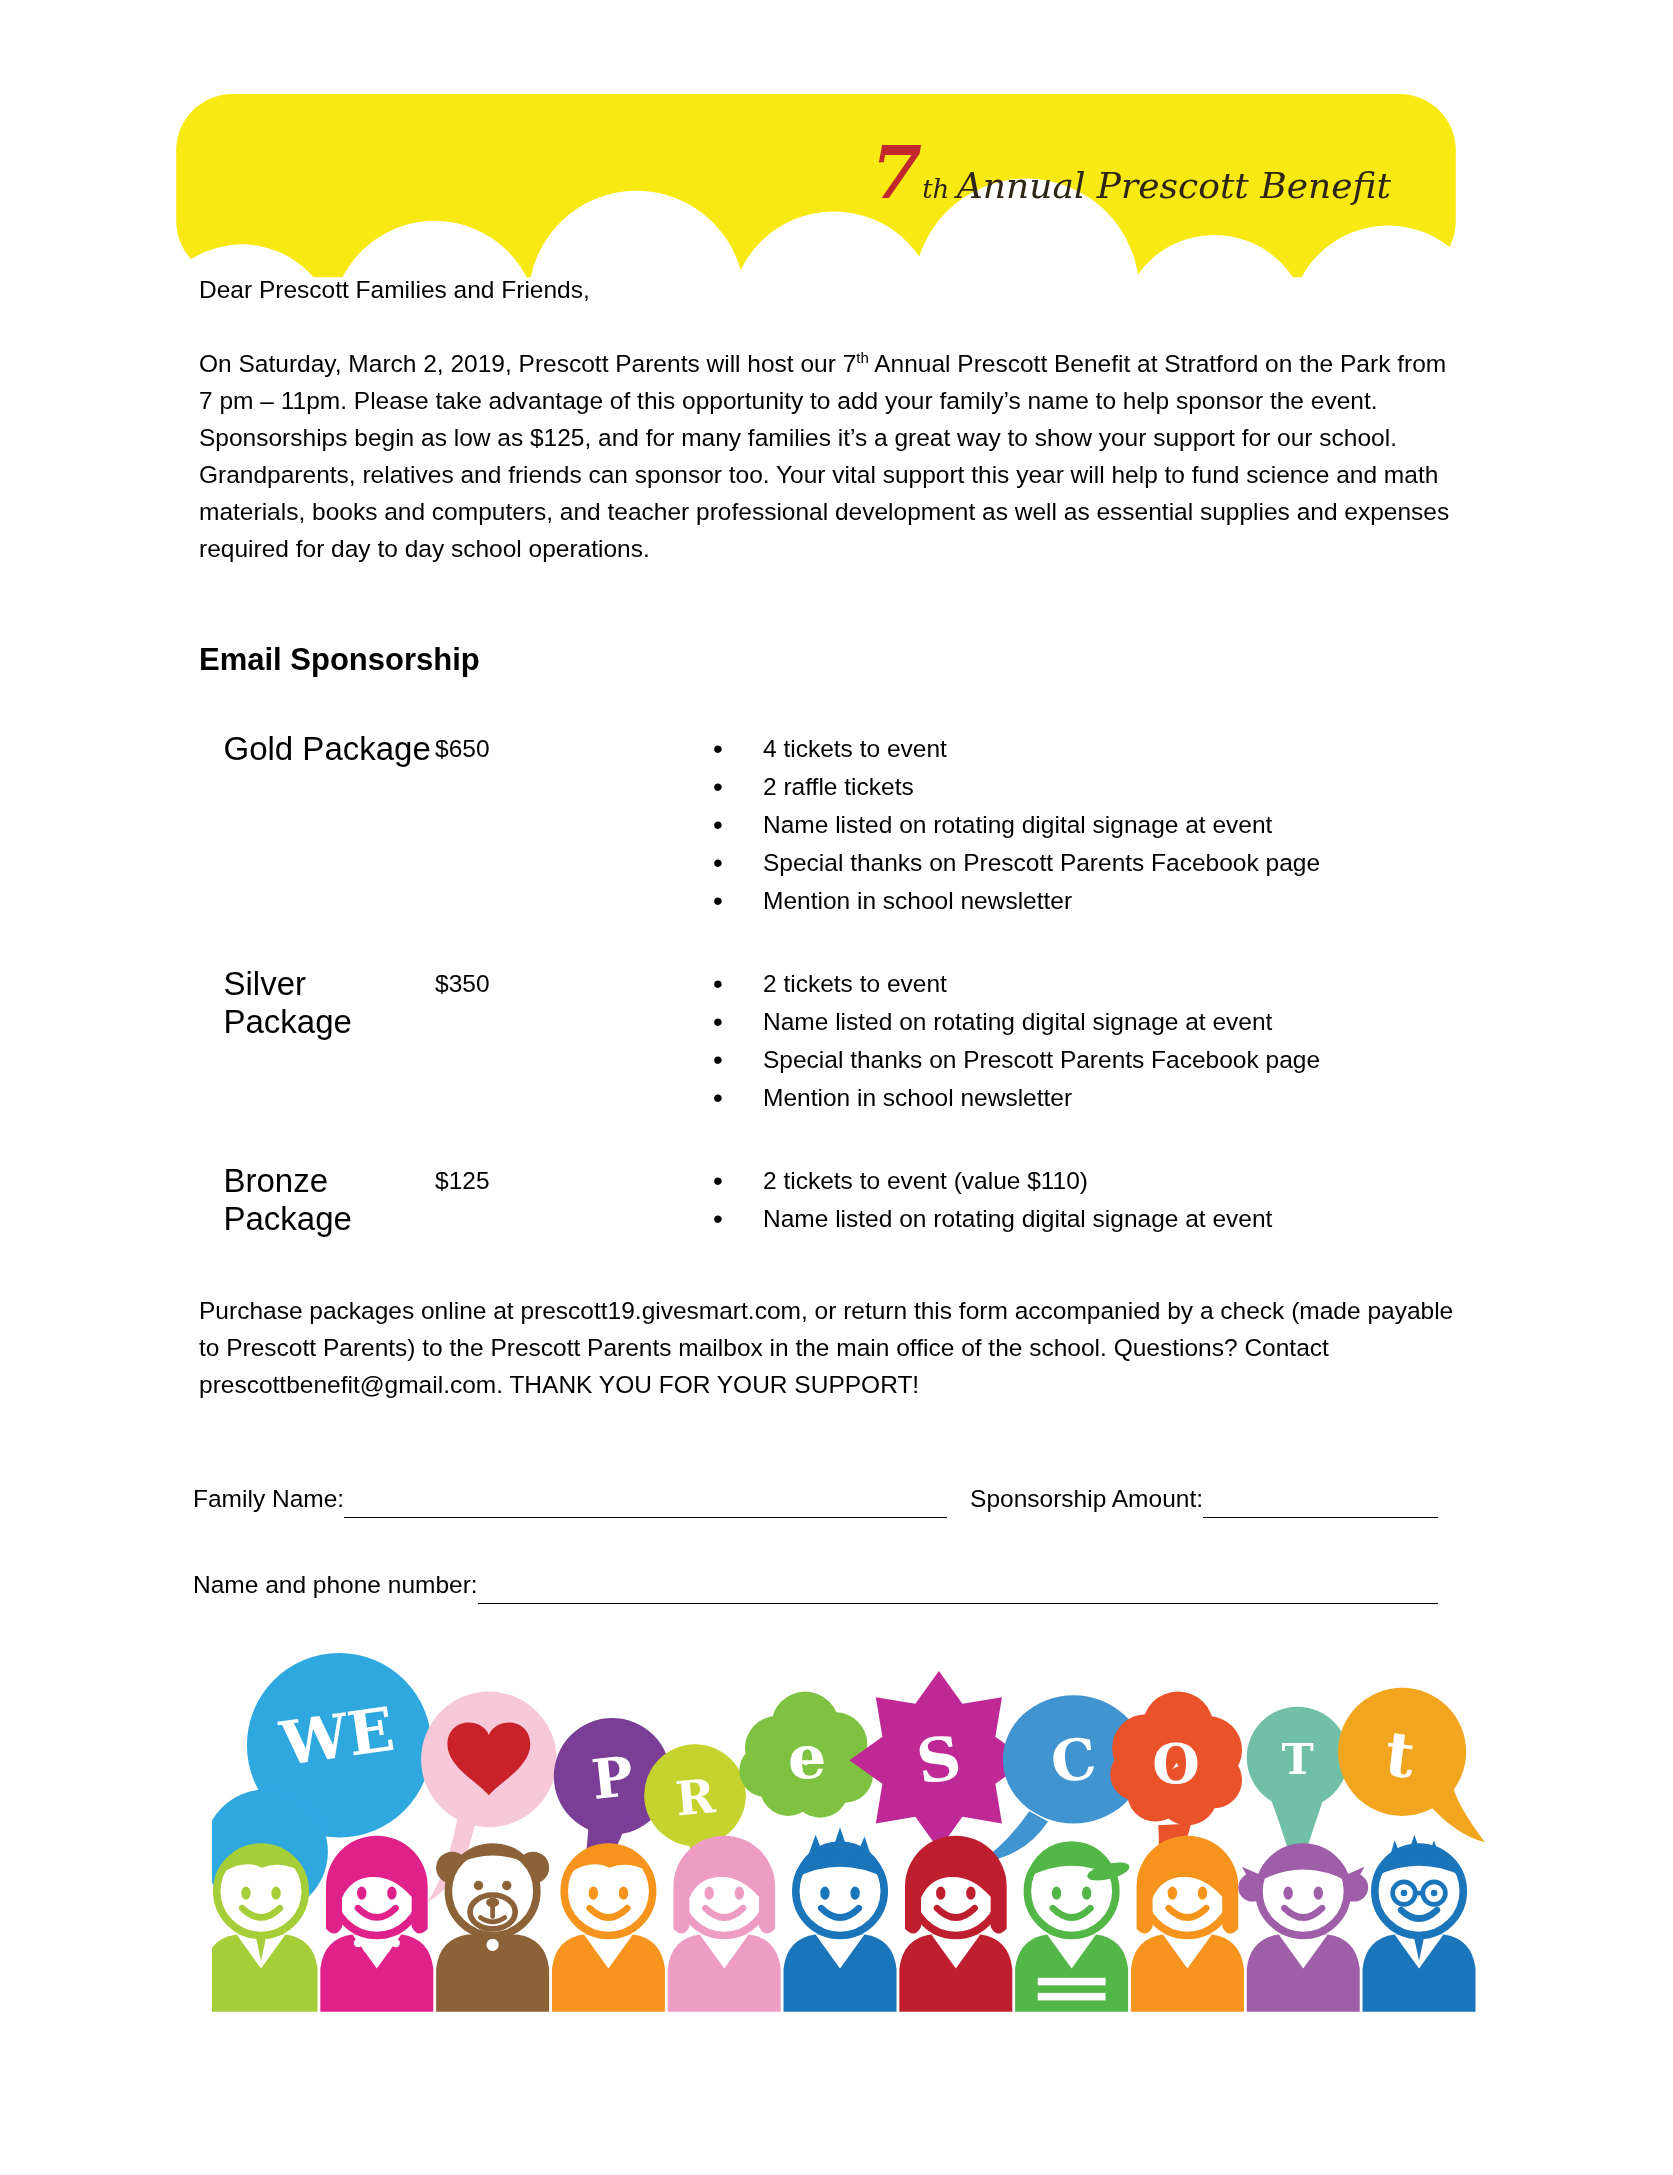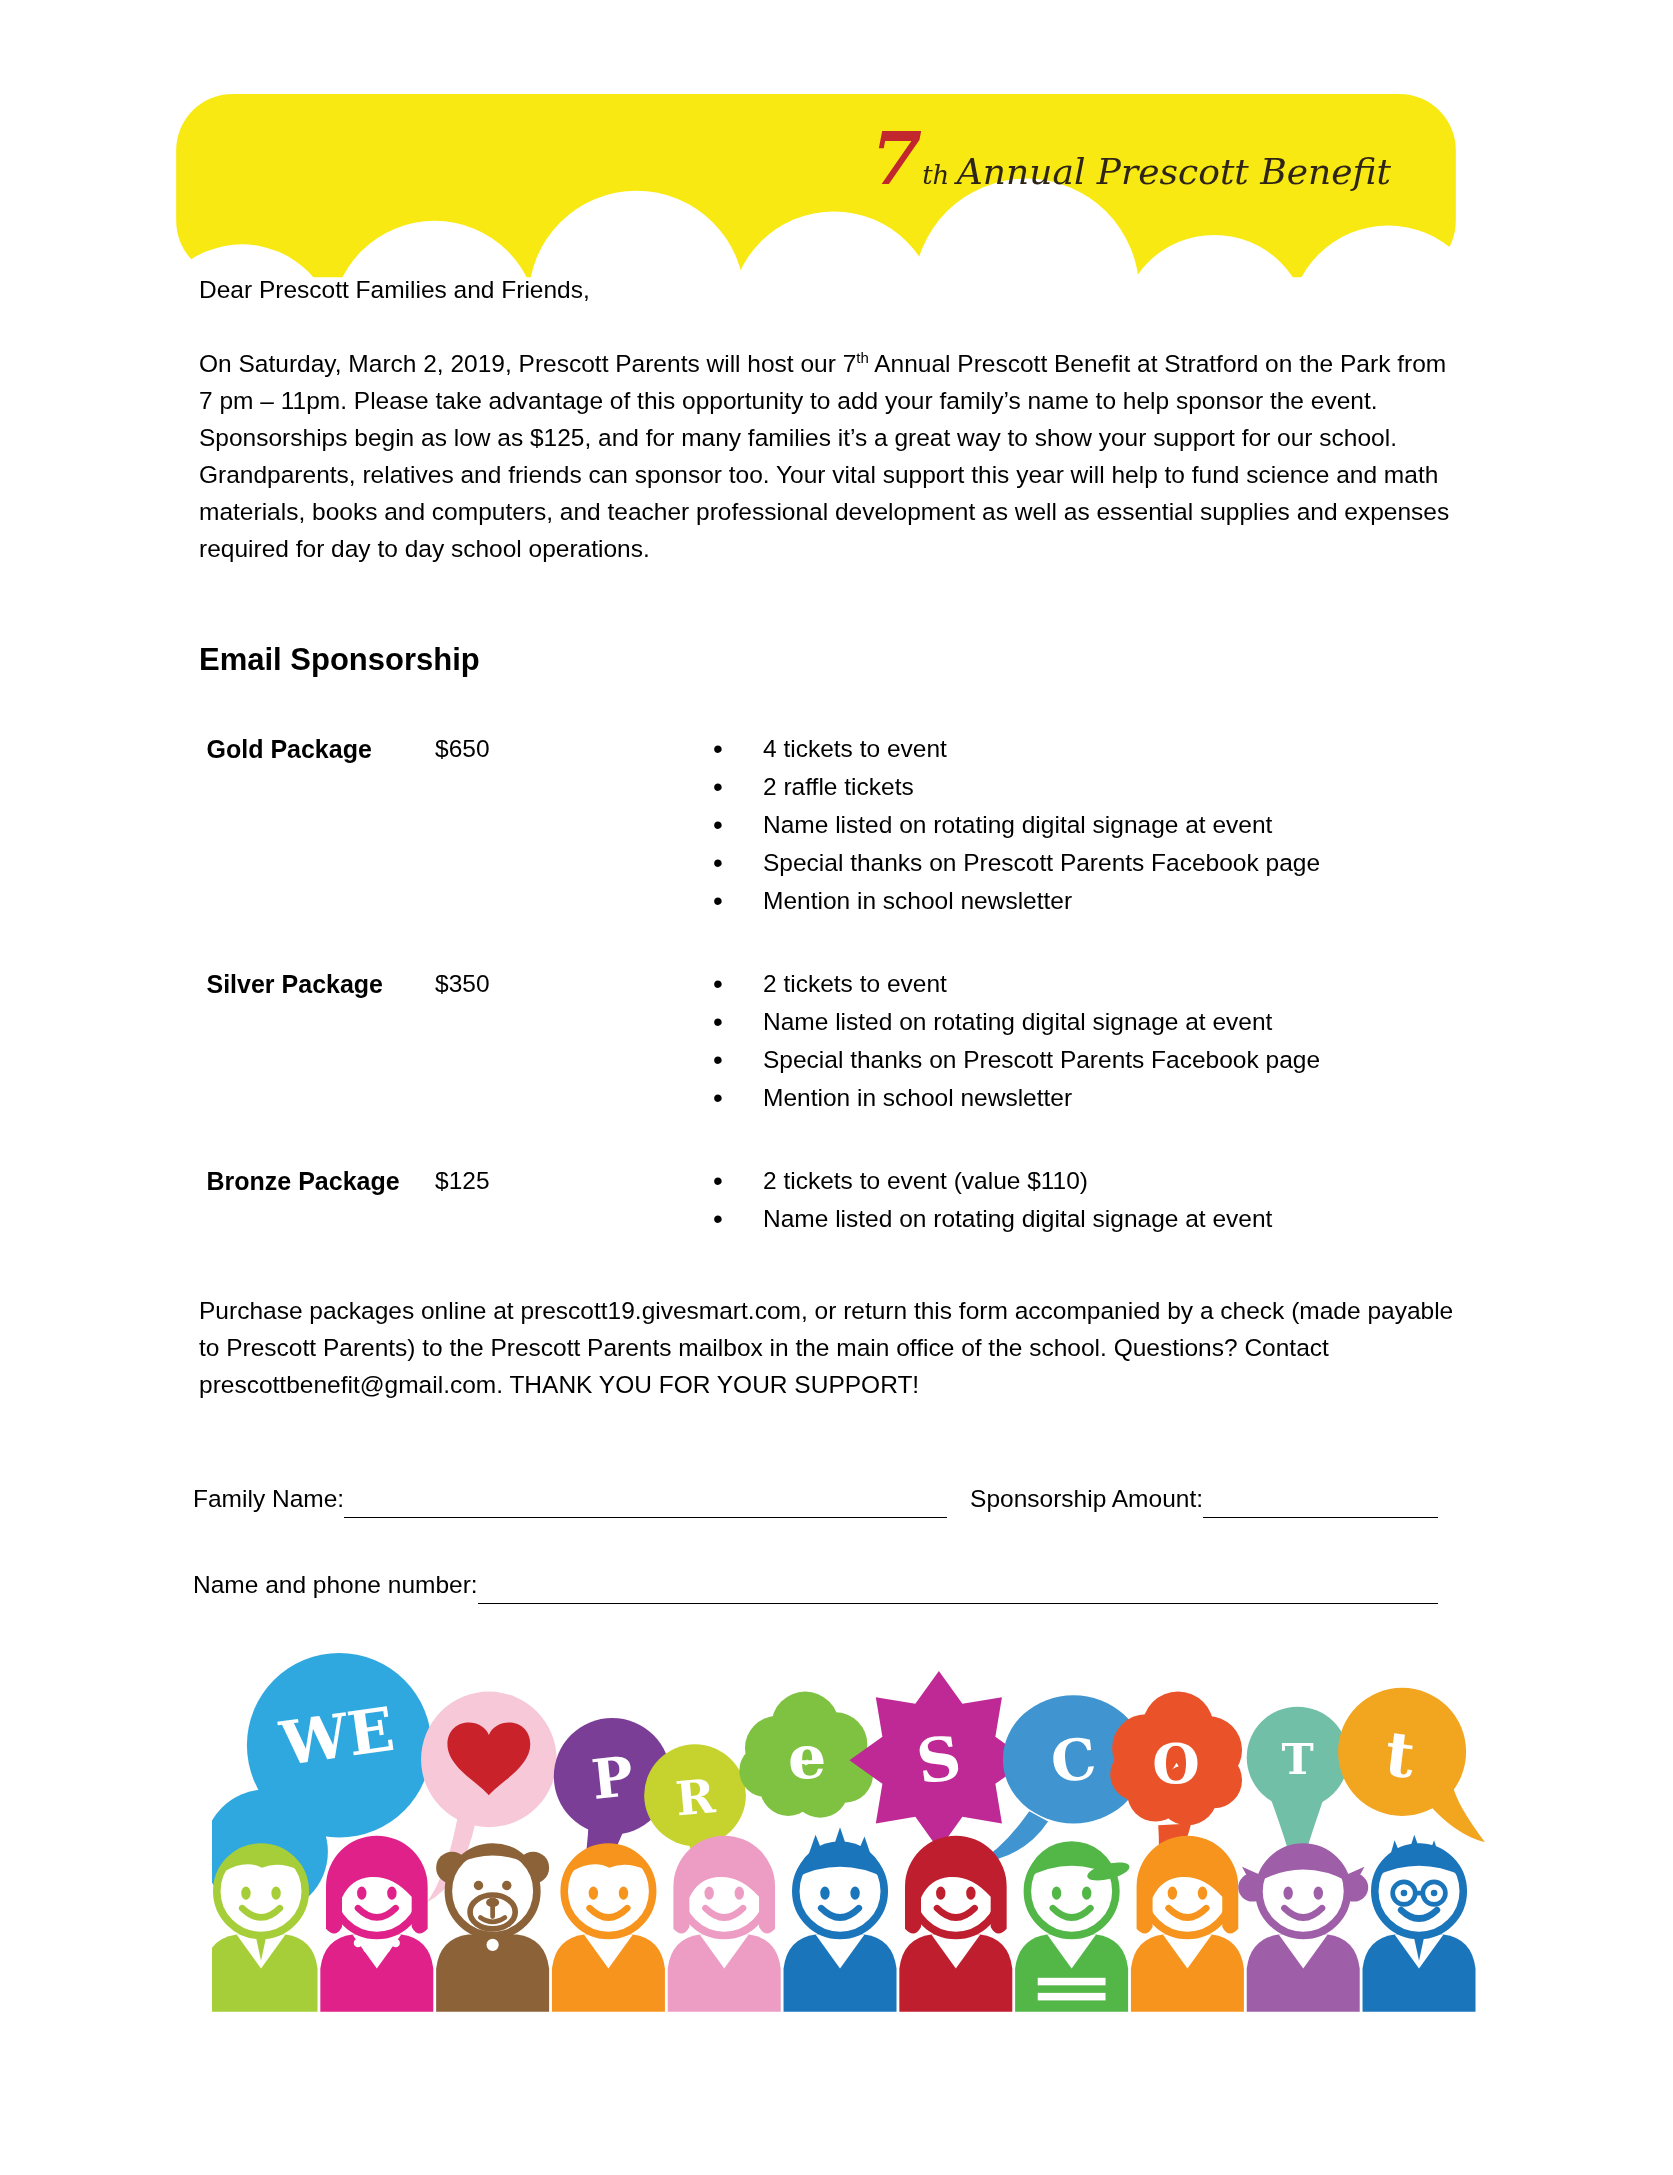--- a/index.html
+++ b/index.html
@@ -5,39 +5,39 @@
   html,body { margin:0; padding:0; background:#e8e8e8; }
   .page {
     position:relative; width:1673px; height:2175px; margin:0 auto;
     background:#ffffff; overflow:hidden;
     font-family:"Liberation Sans", sans-serif; color:#000;
   }
   
   .banner { position:absolute; left:175px; top:94px; width:1282px; height:202px; }
   .banner svg { display:block; width:100%; height:100%; }
   .banner-title {
-    position:absolute; right:66px; top:28px; white-space:nowrap;
+    position:absolute; right:66px; top:42px; white-space:nowrap;
     font-family:"DejaVu Serif", serif; font-style:italic;
   }
   .banner-title .b7 { font-size:73px; line-height:1; font-weight:bold; }
   .banner-title .bth { font-size:26px; }
   .banner-title .bscript { font-size:36px; margin-left:7.5px; }
   
   .txt { font-size:24.5px; line-height:37px; }
   .salutation { position:absolute; left:199px; top:271px; }
   .intro { position:absolute; left:199px; top:345px; width:1266px; }
   .intro sup { font-size:15px; vertical-align:super; line-height:0; }
   .heading {
     position:absolute; left:199px; top:642px;
     font-size:31px; font-weight:bold;
   }
   
   .packages { position:absolute; left:199px; top:730px; width:1267px; }
   .package { display:grid; grid-template-columns:236px 278px 1fr; margin-bottom:45px; }
-  .pkg-name { font-weight:bold; font-size:25px; line-height:38px; padding-left:7.5px; }
+  .pkg-name { font-weight:normal; font-size:33px; line-height:38px; padding-left:7.5px;margin-left:17px; }
   .pkg-price { font-size:24.5px; line-height:38px; }
   .pkg-benefits { list-style:none; margin:0; padding:0; }
   .pkg-benefits li {
     position:relative; padding-left:50px; font-size:24.5px; line-height:38px;
   }
   .pkg-benefits li::before {
     content:"\2022"; position:absolute; left:0; top:0;
     font-size:28px; line-height:38px;
   }
   

